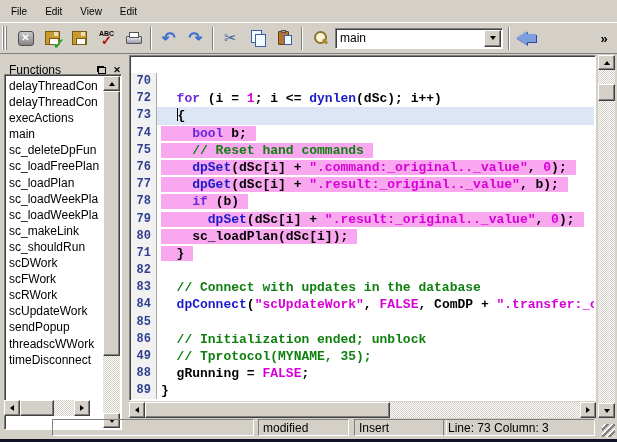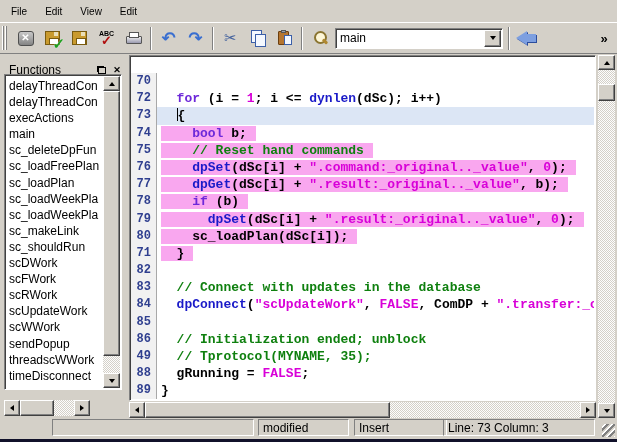--- a/index.html
+++ b/index.html
@@ -73,21 +73,21 @@
   
   .main { position:absolute; left:0; top:55px; right:0; bottom:23px; }
   
   .dock { position:absolute; left:2px; top:0; width:124px; height:363px; }
   .dock-title { height:30px; display:flex; align-items:center; padding:0 2px 0 7px; }
   .dock-title-label { flex:1; font-size:12px; color:#000; }
   .dock-btn { width:14px; height:13px; margin-left:2px; display:flex; align-items:center; justify-content:center; font-size:9px; font-weight:bold; color:#000; line-height:1; }
   .i-float { width:9px; height:8px; position:relative; }
   .i-float::before { content:""; position:absolute; left:0; top:0; width:5px; height:4px; border:1px solid #000; background:#D4D0C8; }
   .i-float::after { content:""; position:absolute; right:0; bottom:0; width:6px; height:5px; border:1px solid #000; background:#D4D0C8; }
-  .fn-list-box { position:absolute; left:2px; top:19px; width:118px; height:316px; background:#fff; }
+  .fn-list-box { position:absolute; left:2px; top:19px; width:118px; height:356px; background:#fff; }
   .fn-list { position:absolute; left:1px; top:1px; right:18px; bottom:1px; overflow:hidden; padding-top:2px; }
   .fn-item { font-size:12px; color:#000; line-height:16.1px; white-space:nowrap; padding-left:3px; }
   .fn-vscroll { position:absolute; right:1px; top:1px; width:17px; bottom:1px; }
   .fn-hscroll { position:absolute; left:2px; top:345px; width:86px; height:16px; display:flex; }
   
   .sbtn { width:16px; height:16px; display:flex; align-items:center; justify-content:center; flex:none; }
   .sbtn.v { width:17px; height:15px; }
   .vthumb { position:absolute; left:0; width:17px; }
   .hthumb { height:16px; }
   
@@ -215,21 +215,20 @@
             <div class="fn-item">sc_loadFreePlan</div>
             <div class="fn-item">sc_loadPlan</div>
             <div class="fn-item">sc_loadWeekPla</div>
             <div class="fn-item">sc_loadWeekPla</div>
             <div class="fn-item">sc_makeLink</div>
             <div class="fn-item">sc_shouldRun</div>
             <div class="fn-item">scDWork</div>
             <div class="fn-item">scFWork</div>
             <div class="fn-item">scRWork</div>
             <div class="fn-item">scUpdateWork</div>
-            <div class="fn-item">scWWork</div>
             <div class="fn-item">sendPopup</div>
             <div class="fn-item">threadscWWork</div>
             <div class="fn-item">timeDisconnect</div>
           </div>
         <div class="fn-vscroll">
           <div class="sbtn v raised" style="position:absolute;top:0;">
               <span class="tri-up"></span>
             </div>
           <div class="checker" style="position:absolute;left:0;width:17px;top:15px;bottom:15px;"></div>
           <div class="vthumb raised" style="top:15px;height:265px;"></div>

